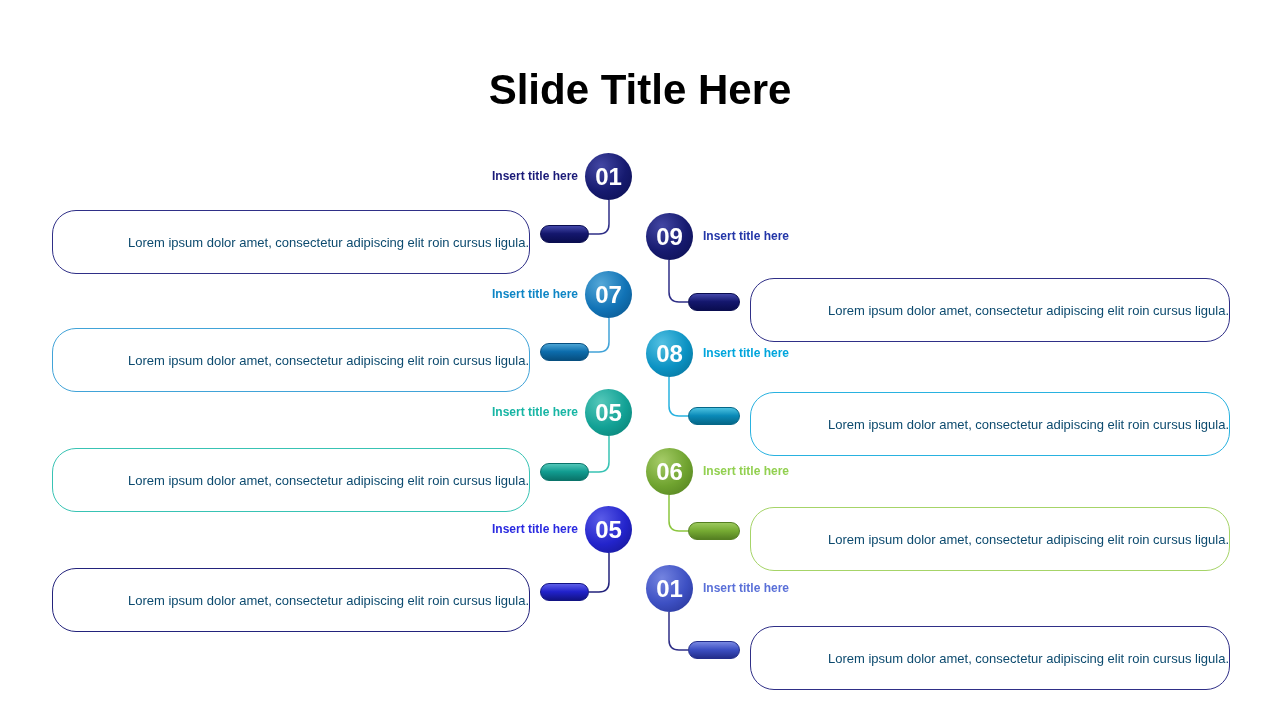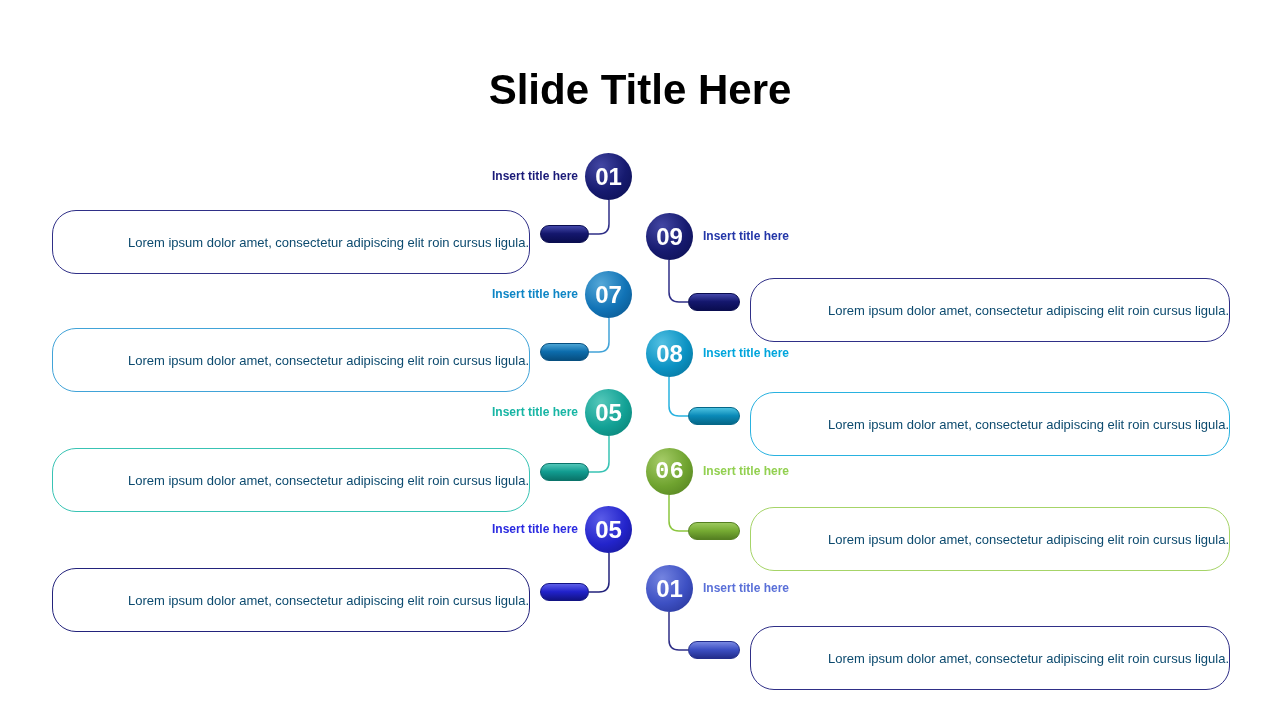--- a/index.html
+++ b/index.html
@@ -107,21 +107,21 @@
     <div class="circle" style="left:585px;top:389px;">
         <span>05</span>
       </div>
     <div class="desc-box" style="left:52px;top:448px;width:478px;">
         <span>Lorem ipsum dolor amet, consectetur adipiscing elit roin cursus ligula.</span>
       </div>
     <div class="pill" style="left:540px;top:463px;width:49px;"></div>
   </div>
 
   <div style="--circle: #6fa32f; --circle-light: #a6cc68; --circle-dark: #4f7a1e; --title: #92d050; --pill: #76ab33; --pill-light: #9cc95e; --pill-dark: #558022; --border: #a6d468; --line: #8cc63f;">
-    <div class="circle" style="left:646px;top:448px;font-family:Liberation Mono, monospace;">
+    <div class="circle" style="left:646px;top:448px;">
         <span>06</span>
       </div>
     <div class="item-title" style="left:703px;top:457px;">Insert title here</div>
     <div class="desc-box" style="left:750px;top:507px;width:480px;">
         <span>Lorem ipsum dolor amet, consectetur adipiscing elit roin cursus ligula.</span>
       </div>
     <div class="pill" style="left:688px;top:522px;width:52px;"></div>
   </div>
 
   <div style="--circle: #2324cb; --circle-light: #5a5ce8; --circle-dark: #141489; --title: #2a2ae0; --pill: #2122ca; --pill-light: #5d5fe8; --pill-dark: #121384; --border: #23237c; --line: #23237c;">

